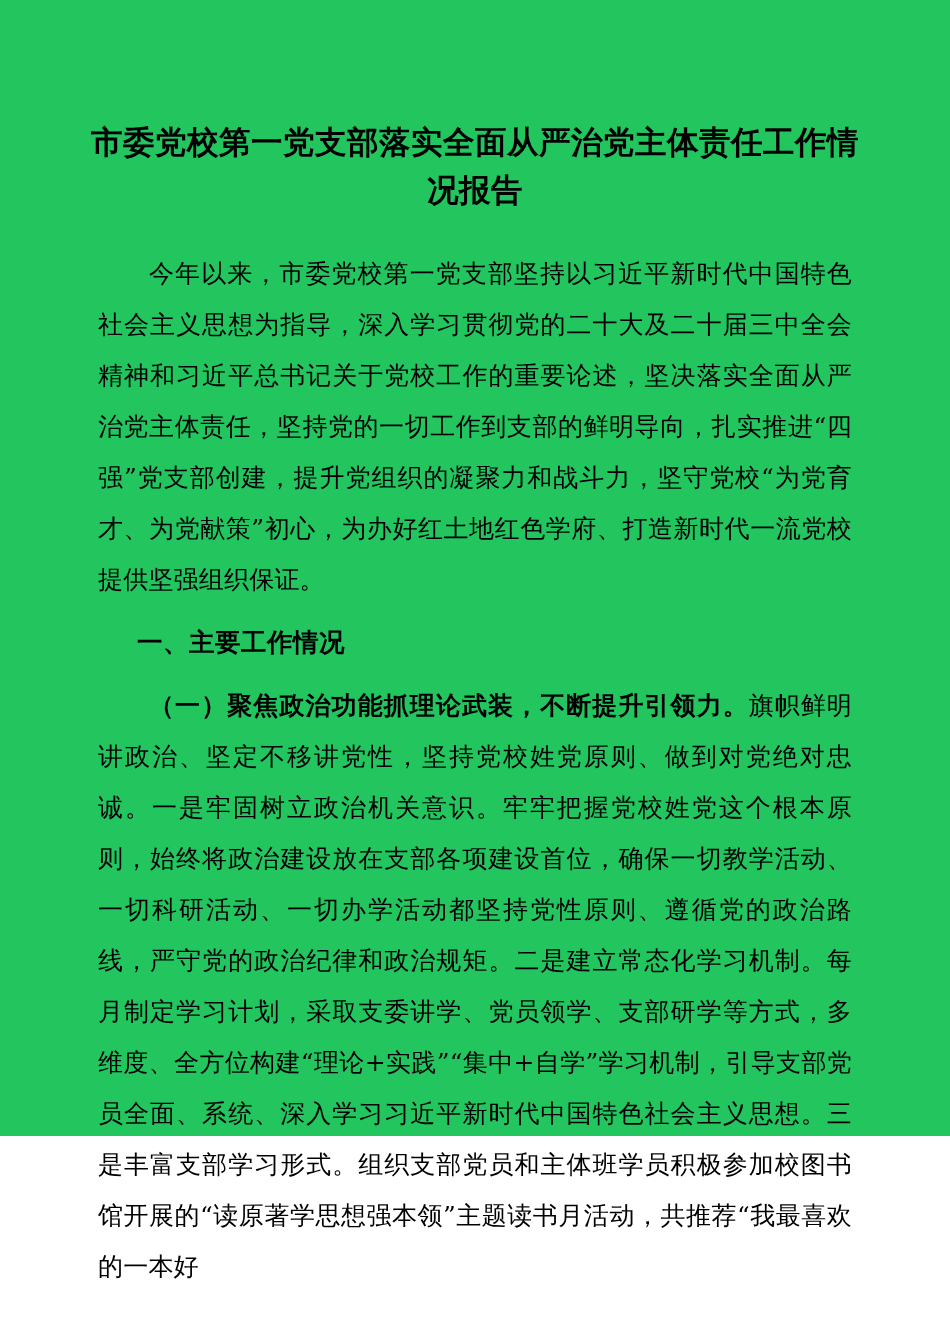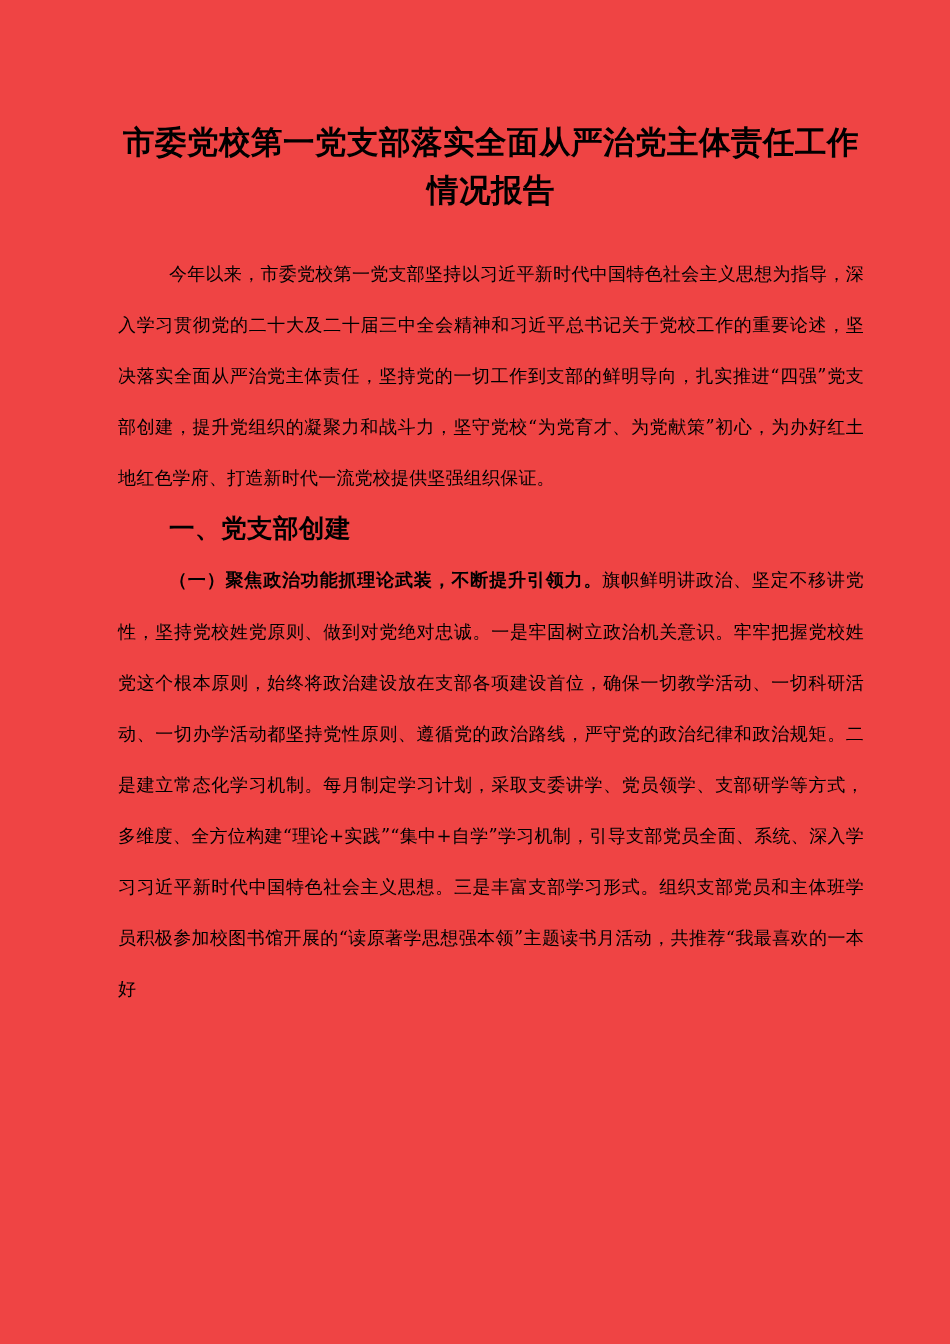--- a/index.html
+++ b/index.html
@@ -10,41 +10,41 @@
   body {
     width: 950px;
     height: 1344px;
     font-family: "DejaVu Serif", "Liberation Serif", serif;
     color: #000000;
     overflow: hidden;
   }
   .page {
     position: relative;
     width: 950px;
-    height: 1344px;
+    height: 1136px;
     box-sizing: border-box;
-    padding: 118px 86px 0 118px;
-    background: #ef4444;
+    padding: 118px 86px 0 86px;
+    background: #22c55e;
   }
   .doc-title {
     font-family: "DejaVu Sans", "Liberation Sans", sans-serif;
     font-weight: bold;
     font-size: 31.5px;
     line-height: 48px;
     text-align: center;
     letter-spacing: 0.5px;
     margin: 0 0 34px 0;
     padding: 0 2px;
   }
   p.body-para {
-    font-size: 18px;
+    font-size: 25px;
     line-height: 51px;
     text-align: justify;
     text-justify: inter-ideograph;
-    margin: 0;
+    margin: 12px;
     text-indent: 51px;
     letter-spacing: 0.2px;
   }
   h2.section-heading {
     font-family: "DejaVu Sans", "Liberation Sans", sans-serif;
     font-weight: bold;
     font-size: 25.5px;
     line-height: 51px;
     margin: 0;
     text-indent: 51px;
@@ -61,17 +61,17 @@
 </style>
 </head>
 <body>
 
 <div class="page">
 
   <h1 class="doc-title">市委党校第一党支部落实全面从严治党主体责任工作情况报告</h1>
 
   <p class="body-para">今年以来，市委党校第一党支部坚持以习近平新时代中国特色社会主义思想为指导，深入学习贯彻党的二十大及二十届三中全会精神和习近平总书记关于党校工作的重要论述，坚决落实全面从严治党主体责任，坚持党的一切工作到支部的鲜明导向，扎实推进“四强”党支部创建，提升党组织的凝聚力和战斗力，坚守党校“为党育才、为党献策”初心，为办好红土地红色学府、打造新时代一流党校提供坚强组织保证。</p>
 
-  <h2 class="section-heading">一、党支部创建</h2>
+  <h2 class="section-heading">一、主要工作情况</h2>
 
   <p class="body-para sub-para"><span class="sub-label">（一）聚焦政治功能抓理论武装，不断提升引领力。</span><span>旗帜鲜明讲政治、坚定不移讲党性，坚持党校姓党原则、做到对党绝对忠诚。一是牢固树立政治机关意识。牢牢把握党校姓党这个根本原则，始终将政治建设放在支部各项建设首位，确保一切教学活动、一切科研活动、一切办学活动都坚持党性原则、遵循党的政治路线，严守党的政治纪律和政治规矩。二是建立常态化学习机制。每月制定学习计划，采取支委讲学、党员领学、支部研学等方式，多维度、全方位构建“理论+实践”“集中+自学”学习机制，引导支部党员全面、系统、深入学习习近平新时代中国特色社会主义思想。三是丰富支部学习形式。组织支部党员和主体班学员积极参加校图书馆开展的“读原著学思想强本领”主题读书月活动，共推荐“我最喜欢的一本好</span></p>
 
 </div>
 
 </body></html>

